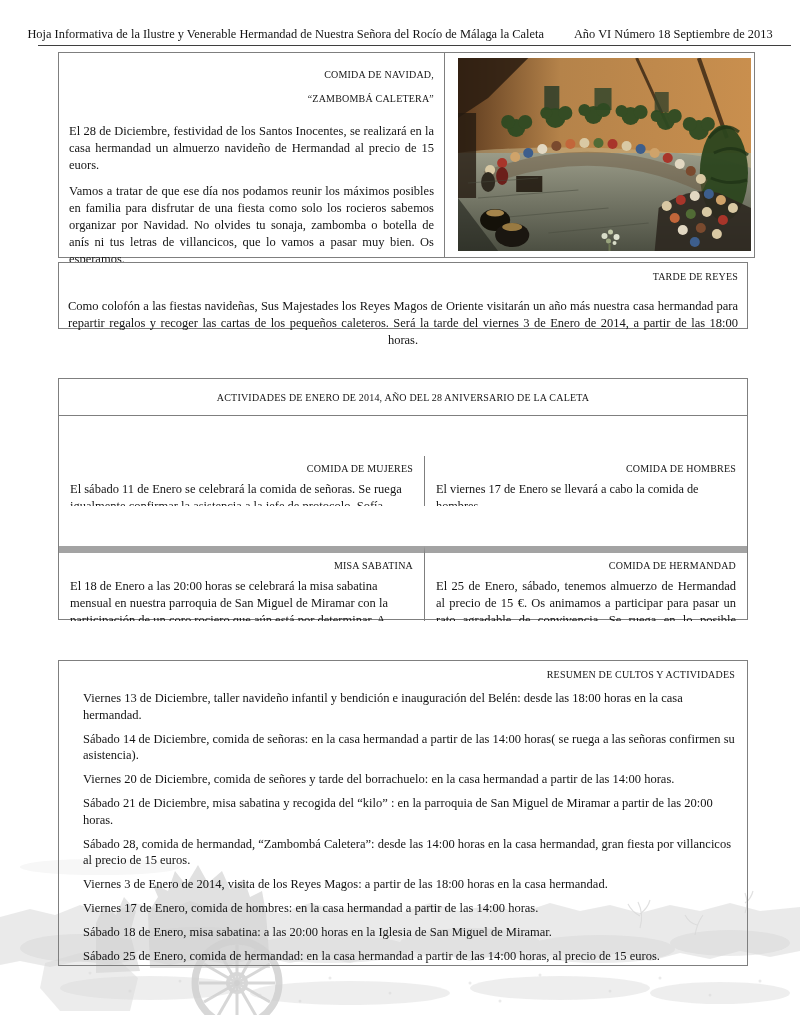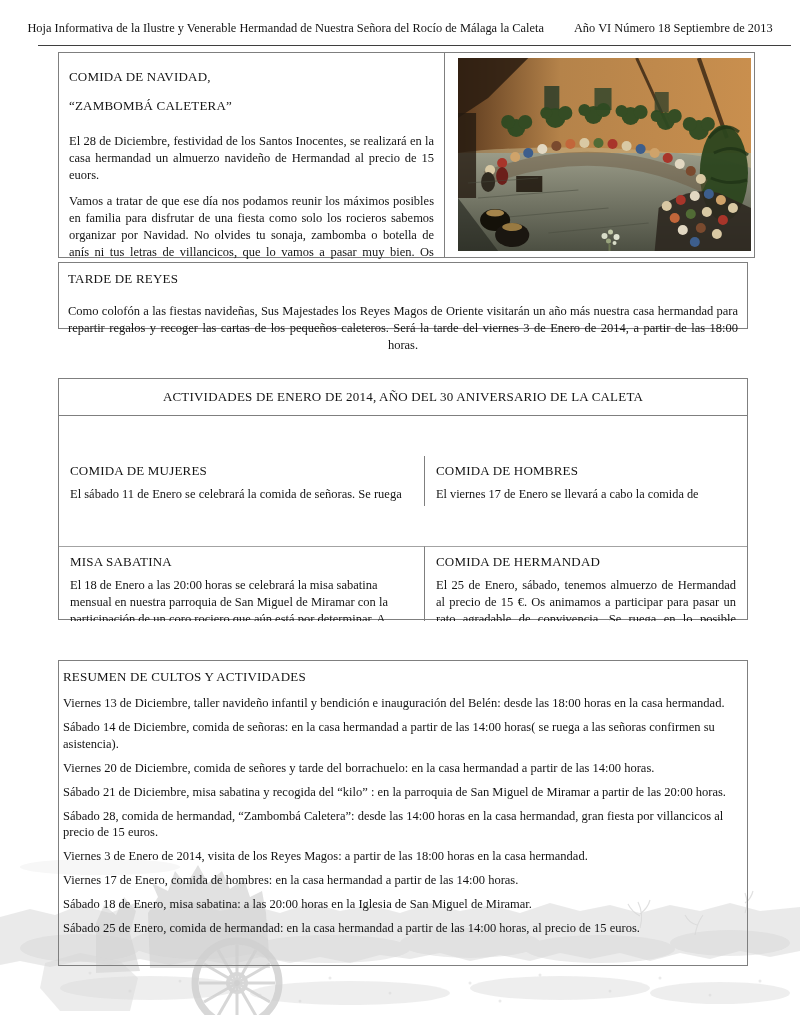--- a/index.html
+++ b/index.html
@@ -1,49 +1,49 @@
 <!DOCTYPE html>
 <html><head>
 <meta charset="utf-8">
 <style>
   html,body{margin:0;padding:0;background:#ffffff;}
   .page{position:relative;width:800px;height:1035px;background:#ffffff;overflow:hidden;
         font-family:"Liberation Serif","DejaVu Serif",serif;color:#141414;}
   
-  .masthead{position:absolute;top:21px;left:0;width:100%;display:flex;justify-content:center;
+  .masthead{position:absolute;top:27px;left:0;width:100%;display:flex;justify-content:center;
             gap:30px;font-size:12.4px;white-space:nowrap;}
   .mast-rule{position:absolute;top:45px;left:38px;width:753px;height:1px;background:#3f3f3f;}
   
   .box{position:absolute;border:1px solid #7f7f7f;background:#fff;box-sizing:border-box;z-index:1;}
-  h2.doc{font-size:13px;font-weight:normal;text-align:left;margin:0;letter-spacing:.2px;}
+  h2.doc{font-size:10px;font-weight:normal;text-align:right;margin:0;letter-spacing:.2px;}
   p.doc{font-size:12.5px;line-height:1.36;margin:0 0 9px 0;}
   .just{text-align:justify;}
   
   #box1{left:58px;top:52px;width:697px;height:206px;display:flex;}
   #box1 .cell-text{width:386px;border-right:1px solid #7f7f7f;padding:16px 10px 6px 10px;box-sizing:border-box;}
   #box1 h2.doc{margin-bottom:13px;}
   #box1 .cell-photo{flex:1;position:relative;}
   #box1 .photo{position:absolute;left:13px;top:5px;width:293px;height:193px;}
   
   #box2{left:58px;top:262px;width:690px;height:67px;padding:8px 9px 0 9px;}
   #box2 h2.doc{margin-bottom:16px;}
   #box2 p.doc{text-align:justify;text-align-last:center;}
   
   #box3{left:58px;top:378px;width:690px;height:242px;display:grid;
         grid-template-columns:366px 1fr;grid-template-rows:37px 90px 115px;}
   #box3 .tbl-title{grid-column:1 / span 2;border-bottom:1px solid #7f7f7f;display:flex;
         align-items:center;justify-content:center;}
   #box3 .cell{padding:7px 11px;box-sizing:border-box;overflow:hidden;margin-top:40px;}
   #box3 .cell h2.doc{margin-bottom:7px;}
   #box3 .cell-l{border-right:1px solid #7f7f7f;}
-  #box3 .row2{border-top:1px solid #a3a3a3;}
+  #box3 .row2{border-top:7px solid #a3a3a3;}
   #box3 .center-p{text-align:left;}
   #box3 .small-p{font-size:12.3px;}
   
-  #box4{left:58px;top:660px;width:690px;height:306px;background:transparent;padding:8px 12px 0 4px;}
+  #box4{left:58px;top:660px;width:690px;height:306px;background:transparent;padding:8px 12px 0 24px;}
   #box4 h2.doc{margin-bottom:10px;}
   #box4 p.doc{line-height:1.32;margin-bottom:7.5px;font-family:Liberation Serif, serif;}
   
   .watermark{position:absolute;left:0;top:853px;width:800px;height:162px;z-index:0;}
 </style>
 </head>
 <body>
 
 <div class="page">
 
@@ -170,21 +170,21 @@
     </div>
   </section>
 
   <section class="box" id="box2">
     <h2 class="doc">TARDE DE REYES</h2>
     <p class="doc">Como colofón a las fiestas navideñas, Sus Majestades los Reyes Magos de Oriente visitarán un año más nuestra casa hermandad para repartir regalos y recoger las cartas de los pequeños caleteros. Será la tarde del viernes 3 de Enero de 2014, a partir de las 18:00 horas.</p>
   </section>
 
   <section class="box" id="box3">
     <div class="tbl-title">
-      <h2 class="doc">ACTIVIDADES DE ENERO DE 2014, AÑO DEL 30 ANIVERSARIO DE LA CALETA</h2>
+      <h2 class="doc">ACTIVIDADES DE ENERO DE 2014, AÑO DEL 28 ANIVERSARIO DE LA CALETA</h2>
     </div>
     <div class="cell cell-l">
       <h2 class="doc">COMIDA DE MUJERES</h2>
       <p class="doc center-p">El sábado 11 de Enero se celebrará la comida de señoras. Se ruega igualmente confirmar la asistencia a la jefe de protocolo, Sofía Pérez Martos.</p>
     </div>
     <div class="cell">
       <h2 class="doc">COMIDA DE HOMBRES</h2>
       <p class="doc small-p">El viernes 17 de Enero se llevará a cabo la comida de hombres.</p>
     </div>
     <div class="cell cell-l row2">

